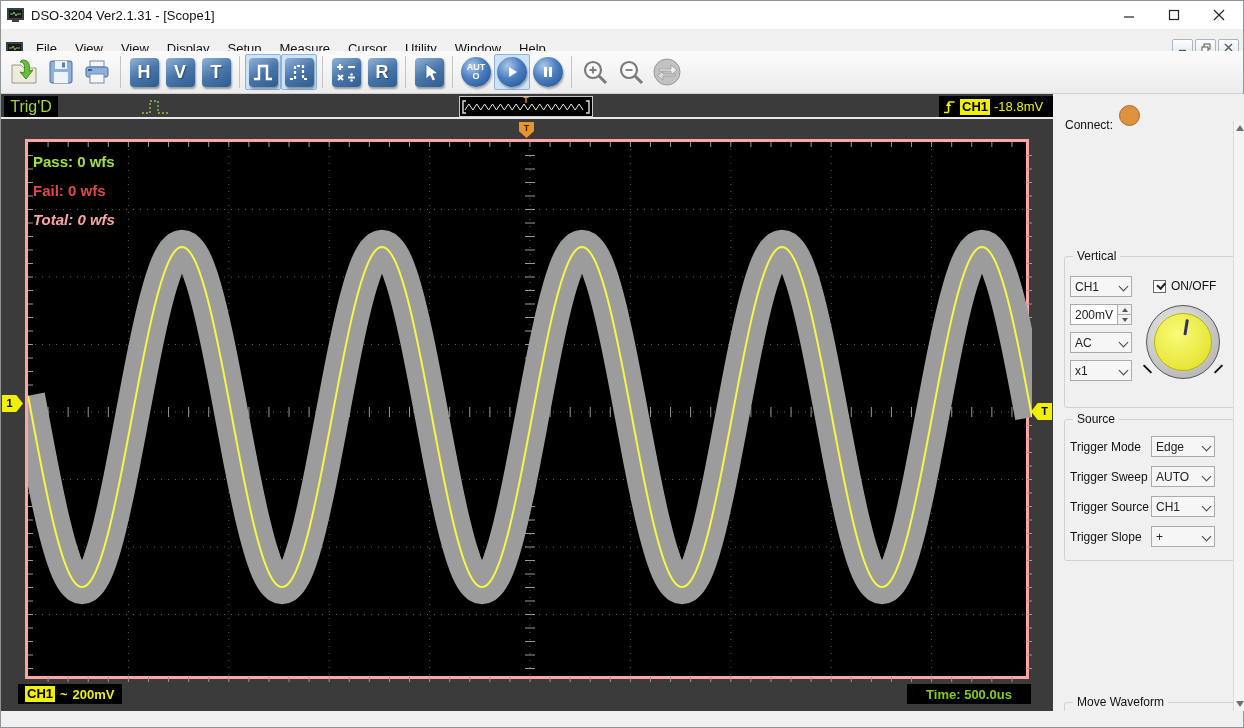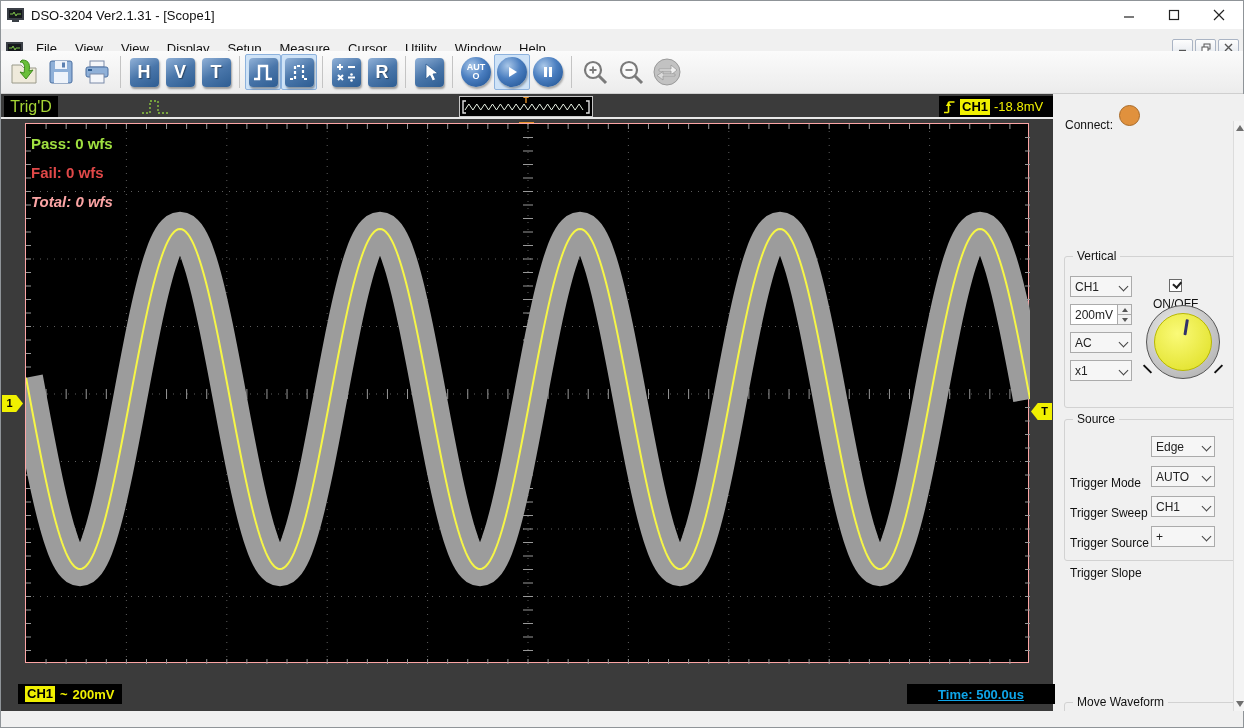--- a/index.html
+++ b/index.html
@@ -41,31 +41,31 @@
   .preview { position:absolute; left:458px; top:2px; width:134px; height:21px; background:#000; border:1px solid #c8c8c8; }
   .preview .pv-t { position:absolute; left:50%; top:-2px; transform:translateX(-50%); color:#e8932c; font-size:9px; font-weight:bold; }
   .trig-readout { position:absolute; left:938px; top:2px; width:114px; height:21px; background:#000; display:flex; align-items:center; gap:4px; padding-left:4px; }
   .ch-badge { background:#f0f000; color:#000; font-size:13px; font-weight:bold; padding:0 2px; line-height:16px; }
   .lvl-txt { color:#f0f000; font-size:13px; }
 
   .trig-pos-marker { position:absolute; left:518px; top:28px; width:15px; height:16px; background:#e8932c; clip-path:polygon(0 0,100% 0,100% 58%,50% 100%,0 58%); color:#3a2800; font-size:9px; font-weight:bold; text-align:center; line-height:12px; }
   .ch1-marker { position:absolute; left:1px; top:301px; width:21px; height:17px; background:#f0f000; clip-path:polygon(0 0,68% 0,100% 50%,68% 100%,0 100%); color:#000; font-size:11px; font-weight:bold; text-align:center; line-height:17px; padding-right:6px; }
   .trig-lvl-marker { position:absolute; left:1030px; top:309px; width:21px; height:17px; background:#f0f000; clip-path:polygon(32% 0,100% 0,100% 100%,32% 100%,0 50%); color:#000; font-size:11px; font-weight:bold; text-align:center; line-height:17px; padding-left:6px; }
 
-  .graticule { position:absolute; left:24px; top:29px; width:1004px; height:540px; background:#000; border:1px solid #fca5a5; }
+  .graticule { position:absolute; left:24px; top:45px; width:1004px; height:540px; background:#000; border:3px solid #fca5a5; }
   .graticule svg { position:absolute; left:0; top:0; }
   .mask-stats { position:absolute; left:5px; top:5px; }
   .mask-stats div { font-size:15px; font-weight:bold; line-height:29px; white-space:nowrap; }
   .stat-pass { color:#a0e040; }
   .stat-fail { color:#e04848; }
   .stat-total { color:#fca5a5;font-style:italic; }
 
   .scope-bottom-left { position:absolute; left:17px; top:590px; height:20px; background:#000; display:inline-flex; align-items:center; gap:5px; padding:0 7px; }
   .scope-bottom-left .yl { color:#f0f000; font-size:13px; font-weight:bold; }
-  .scope-bottom-right { position:absolute; left:906px; top:590px; width:148px; height:20px; background:#000; color:#0ea5e9; font-size:13px; font-weight:bold; display:flex; align-items:center; justify-content:center;text-decoration:underline; }
+  .scope-bottom-right { position:absolute; left:906px; top:590px; width:124px; height:20px; background:#000; color:#84cc16; font-size:13px; font-weight:bold; display:flex; align-items:center; justify-content:center; }
 
   
   .panel { position:absolute; left:1057px; top:0; width:187px; height:617px; background:#f0f0f0; overflow:hidden; }
   .connect-row { position:absolute; left:7px; top:4px; display:flex; align-items:center; gap:6px; }
   .connect-lbl { font-size:12px; color:#111;margin-top:20px; }
   .connect-dot { width:21px; height:21px; border-radius:50%; background:#e0913d; border:1px solid #a86a28; }
   .group { position:absolute; border:1px solid #d2d2d2; border-radius:3px; }
   .group-title { position:absolute; top:-8px; left:8px; background:#f0f0f0; padding:0 4px; font-size:12px; color:#111; }
   .lbl { font-size:12px; color:#111; position:absolute; }
   .dd { position:absolute; height:21px; background:#f6f6f6; border:1px solid #ababab; display:flex; align-items:center; justify-content:space-between; padding:0 4px; }
@@ -89,21 +89,21 @@
   .knob { position:absolute; width:74px; height:74px; border-radius:50%; background:radial-gradient(circle at 40% 35%, #ededed, #a8a8a8); border:1px solid #555; }
   .knob-inner { position:absolute; left:7px; top:7px; right:7px; bottom:7px; border-radius:50%; }
   .knob.blue .knob-inner { background:radial-gradient(circle at 40% 35%, #4a44e8, #1a10b0); border:1px solid #0c0880; }
   .knob.yellow .knob-inner { background:radial-gradient(circle at 40% 35%, #fafa78, #dede20); border:1px solid #b8b800; }
   .knob-pointer { position:absolute; left:50%; top:5px; width:3px; height:16px; margin-left:-1.5px; transform-origin:50% 25px; transform:rotate(9deg); border-radius:1px; }
   .knob.blue .knob-pointer { background:#cfcfe8; }
   .knob.yellow .knob-pointer { background:#31316a; }
   .knob-tick { position:absolute; width:11px; height:2px; background:#111; bottom:8px; }
   .knob-tick.lt { left:-5px; transform:rotate(45deg); }
   .knob-tick.rt { right:-5px; transform:rotate(-45deg); }
-  .trig-row-lbl { font-size:12px; color:#111; position:absolute; left:5px;margin-top:36px; }
+  .trig-row-lbl { font-size:12px; color:#111; position:absolute; left:5px; }
   .scrollbar { position:absolute; right:0; top:27px; bottom:0; width:12px; background:#f4f4f4; border-left:1px solid #dcdcdc; }
   .sb-arrow-up { position:absolute; top:4px; left:2px; width:0; height:0; border-left:4px solid transparent; border-right:4px solid transparent; border-bottom:6px solid #6f6f6f; }
   .sb-arrow-dn { position:absolute; bottom:4px; left:2px; width:0; height:0; border-left:4px solid transparent; border-right:4px solid transparent; border-top:6px solid #6f6f6f; }
 
   
   .statusbar { position:absolute; left:0; top:710px; width:100%; height:18px; background:#f0f0f0; border-top:1px solid #d8d8d8; }
   .sb-status { position:absolute; left:5px; top:1px; font-size:13px; color:#333; }
   .sb-sep { position:absolute; left:1088px; top:2px; width:1px; height:14px; background:#d0d0d0; }
   .sb-date { position:absolute; right:28px; top:1px; font-size:13px; color:#333; }
   .grip { position:absolute; right:1px; bottom:1px; }
@@ -631,21 +631,21 @@
         <span class="connect-dot"></span>
       </div>
 
 
       <div class="group" style="left:6px; top:162px; width:172px; height:152px;">
         <span class="group-title">Vertical</span>
         <div class="dd" style="left:5px; top:19px; width:62px;">
           <span class="dd-val">CH1</span>
           <span class="chev"></span>
         </div>
-        <div class="checkbox-row" style="left:88px; top:22px;flex-direction:column;">
+        <div class="checkbox-row" style="left:88px; top:22px;">
           <span class="cb"></span>
           <span class="cb-lbl">ON/OFF</span>
         </div>
         <div class="spinner" style="left:5px; top:47px;">
           <span class="sp-val">200mV</span>
           <span class="spin-col">
             <span class="spin-btn">
                 <span class="tri-up"></span>
               </span>
             <span class="spin-btn">

